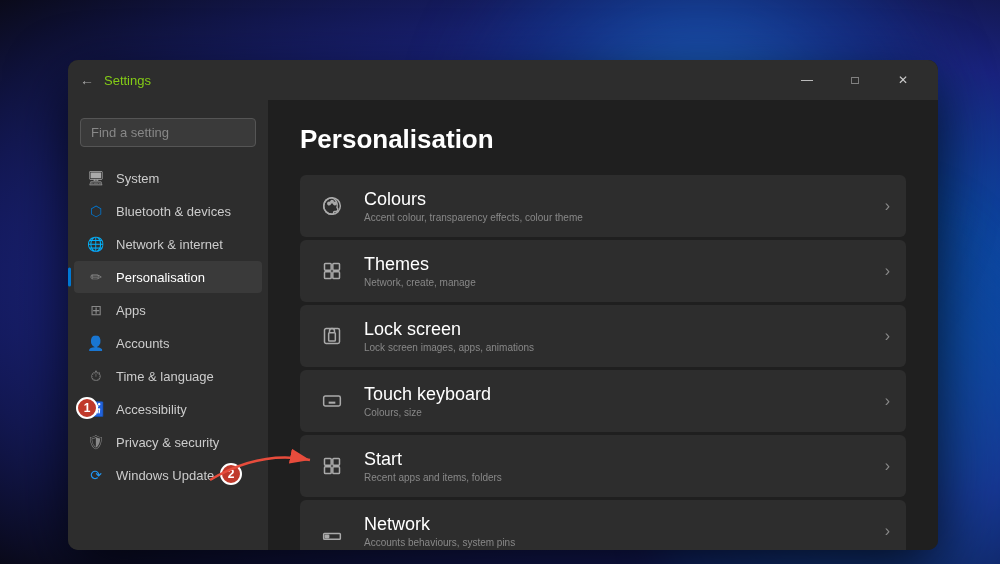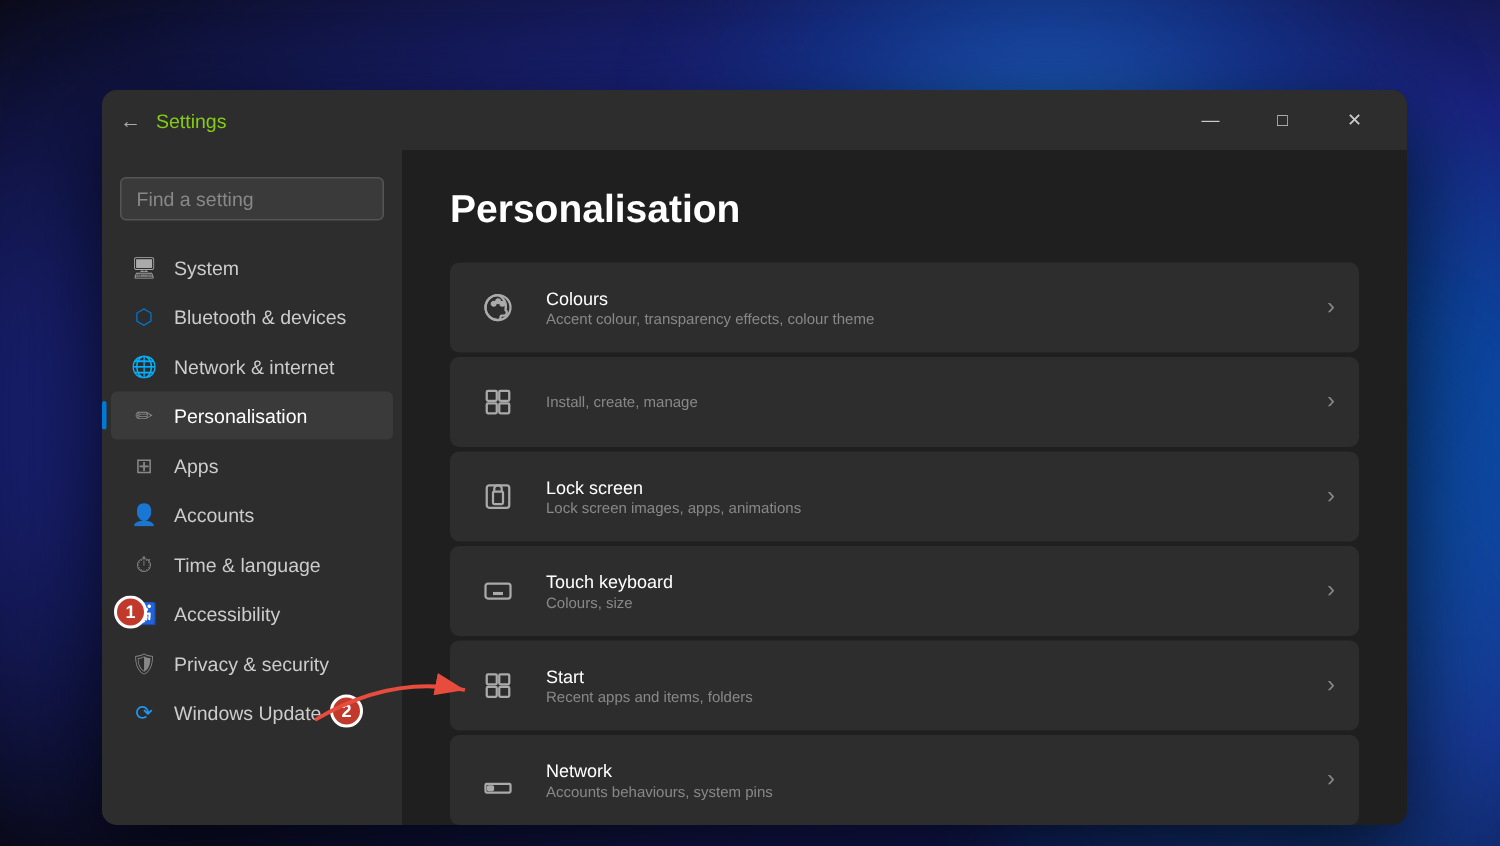--- a/index.html
+++ b/index.html
@@ -210,21 +210,21 @@
       justify-content: center;
       font-size: 18px;
       color: #ccc;
     }
 
     .setting-text {
       flex: 1;
     }
     .setting-name {
       color: #fff;
-      font-size: 12px;
+      font-size: 18px;
       font-weight: 500;
       margin-bottom: 2px;
     }
     .setting-desc {
       color: #888;
       font-size: 10px;
     }
 
     .setting-chevron {
       color: #888;
@@ -377,21 +377,22 @@
           <div class="setting-item">
             <div class="setting-icon">
               <svg width="20" height="20" viewBox="0 0 24 24" fill="none" stroke="#aaa" stroke-width="1.8">
                 <rect x="3" y="3" width="8" height="8" rx="1"></rect>
                 <rect x="13" y="3" width="8" height="8" rx="1"></rect>
                 <rect x="3" y="13" width="8" height="8" rx="1"></rect>
                 <rect x="13" y="13" width="8" height="8" rx="1"></rect>
               </svg>
             </div>
             <div class="setting-text">
-              <div class="setting-desc">Install, create, manage</div>
+              <div class="setting-name">Themes</div>
+              <div class="setting-desc">Network, create, manage</div>
             </div>
             <span class="setting-chevron">›</span>
           </div>
           <div class="setting-item">
             <div class="setting-icon">
               <svg width="20" height="20" viewBox="0 0 24 24" fill="none" stroke="#aaa" stroke-width="1.8">
                 <rect x="3" y="3" width="18" height="18" rx="2"></rect>
                 <rect x="8" y="8" width="8" height="10" rx="1"></rect>
                 <path d="M9 8V6a3 3 0 0 1 6 0v2"></path>
               </svg>

